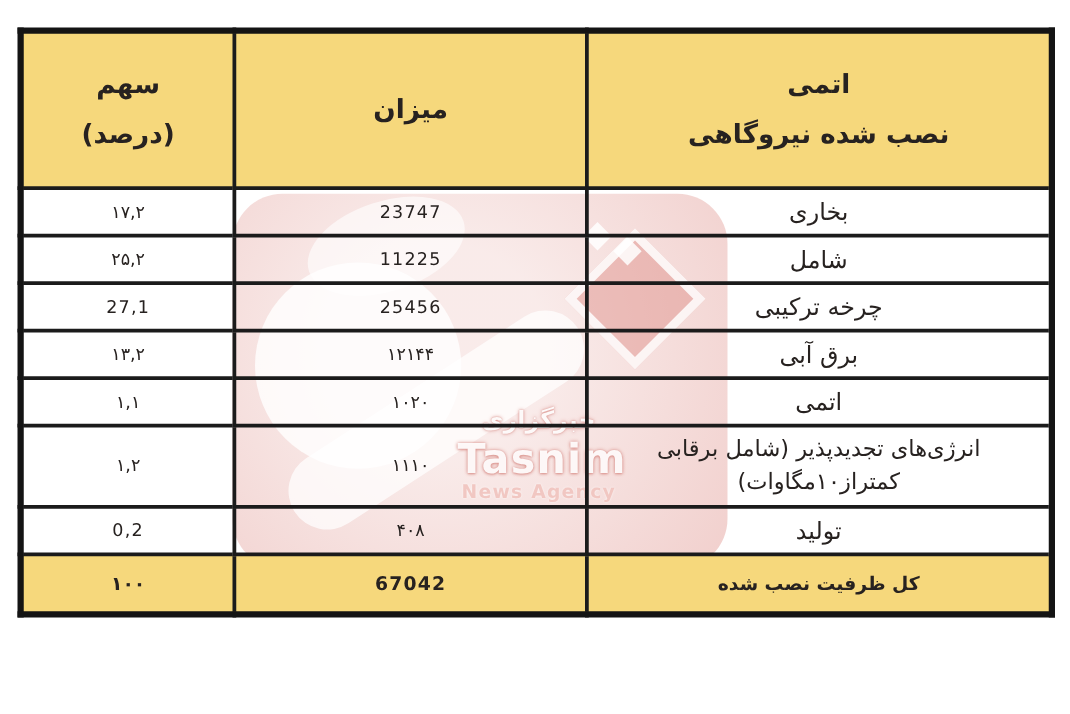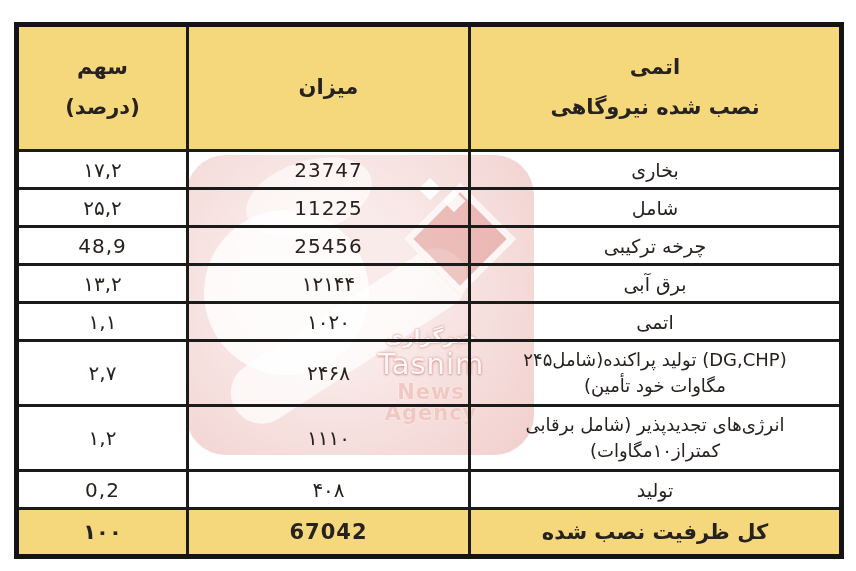--- a/index.html
+++ b/index.html
@@ -1,52 +1,52 @@
 <!DOCTYPE html>
 <html lang="fa"><head>
 <meta charset="utf-8">
 <style>
   html,body{margin:0;padding:0;background:#ffffff;}
   .screen{
     position:relative;width:856px;height:571px;background:#ffffff;overflow:hidden;
     font-family:"DejaVu Sans","Liberation Sans",sans-serif;color:#272220;
   }
   
-  .watermark{position:absolute;left:186px;top:155px;width:348px;height:300px;z-index:1;pointer-events:none;}
+  .watermark{position:absolute;left:186px;top:155px;width:396px;height:300px;z-index:1;pointer-events:none;}
   .wm-box{
     position:absolute;inset:0;border-radius:40px;
     background:radial-gradient(circle at 42% 42%, rgba(228,164,158,0.22) 30%, rgba(224,148,142,0.45) 100%);
   }
   .wm-blob1{position:absolute;left:18px;top:55px;width:165px;height:165px;border-radius:50%;background:rgba(255,255,255,0.8);}
   .wm-blob2{position:absolute;left:28px;top:150px;width:270px;height:62px;border-radius:40px;background:rgba(255,255,255,0.72);transform:rotate(-33deg);}
   .wm-blob3{position:absolute;left:58px;top:6px;width:130px;height:72px;border-radius:50%;background:rgba(255,255,255,0.6);transform:rotate(-18deg);}
   .wm-diamond{position:absolute;right:34px;top:44px;width:66px;height:66px;background:rgba(223,148,142,0.5);border:7px solid rgba(255,255,255,0.85);transform:rotate(45deg);}
   .wm-dot{position:absolute;width:16px;height:16px;background:rgba(255,255,255,0.85);transform:rotate(45deg);}
   .wm-dot.d1{right:96px;top:26px;}
   .wm-dot.d2{right:72px;top:38px;}
   .wm-text{position:absolute;left:180px;top:172px;width:130px;text-align:center;line-height:1;}
   .wm-fa{font-size:19px;font-weight:bold;color:rgba(255,255,255,0.95);text-shadow:0 0 3px rgba(216,140,134,0.9),0 0 1px rgba(216,140,134,0.9);}
-  .wm-name{font-size:29px;font-weight:normal;letter-spacing:1px;color:rgba(255,255,255,0.93);text-shadow:0 0 3px rgba(216,140,134,0.95),0 1px 2px rgba(216,140,134,0.8);margin-top:4px;}
-  .wm-sub{font-size:21px;font-weight:bold;color:rgba(240,196,191,0.95);text-shadow:0 0 2px rgba(255,255,255,0.8);margin-top:3px;letter-spacing:1px;}
+  .wm-name{font-size:33px;font-weight:bold;letter-spacing:1px;color:rgba(255,255,255,0.93);text-shadow:0 0 3px rgba(216,140,134,0.95),0 1px 2px rgba(216,140,134,0.8);margin-top:4px;}
+  .wm-sub{font-size:15px;font-weight:bold;color:rgba(240,196,191,0.95);text-shadow:0 0 2px rgba(255,255,255,0.8);margin-top:3px;letter-spacing:1px;}
   
   .tbl{
     position:absolute;left:14px;top:22px;z-index:2;
     width:830px;border-collapse:collapse;table-layout:fixed;direction:rtl;
     background:transparent;
   }
   .tbl td,.tbl th{border:3px solid #1b1b1b;text-align:center;vertical-align:middle;padding:1px 4px;background:transparent;}
   .tbl{border:5px solid #141414;}
   th.hd, td.total-cell{background:#F6D87C;}
   th.hd{font-size:21px;font-weight:bold;height:120px;}
   .hd-line{display:block;line-height:1.9;}
   tr.r-std td{height:33px;}
   tr.r-tall td{height:60px;}
-  tr.r-total td{height:42px;font-weight:bold;font-size:21px;text-align:center;}
+  tr.r-total td{height:42px;font-weight:bold;font-size:15px;text-align:center;}
   td.cap{font-size:19px;}
-  td.amt,td.shr{font-size:20px;letter-spacing:1px;}
+  td.amt,td.shr{font-size:14px;letter-spacing:1px;}
   .two-line{line-height:1.45;font-size:18px;}
   .latin{direction:ltr;unicode-bidi:isolate;}
 </style>
 </head>
 <body>
 
 <div class="screen">
 
   <div class="watermark">
     <div class="wm-box"></div>
@@ -91,39 +91,31 @@
         <td class="shr">۱۷,۲</td>
       </tr>
       <tr class="r-std">
         <td class="cap">شامل</td>
         <td class="amt">11225</td>
         <td class="shr">۲۵,۲</td>
       </tr>
       <tr class="r-std">
         <td class="cap">چرخه ترکیبی</td>
         <td class="amt">25456</td>
-        <td class="shr">48,9</td>
+        <td class="shr">27,1</td>
       </tr>
       <tr class="r-std">
         <td class="cap">برق آبی</td>
         <td class="amt">۱۲۱۴۴</td>
         <td class="shr">۱۳,۲</td>
       </tr>
       <tr class="r-std">
         <td class="cap">اتمی</td>
         <td class="amt">۱۰۲۰</td>
         <td class="shr">۱,۱</td>
-      </tr>
-      <tr class="r-tall">
-        <td class="cap">
-          <div class="two-line"><span class="latin">(DG,CHP)</span> <span>تولید پراکنده(شامل۲۴۵</span></div>
-          <div class="two-line">مگاوات خود تأمین)</div>
-        </td>
-        <td class="amt">۲۴۶۸</td>
-        <td class="shr">۲,۷</td>
       </tr>
       <tr class="r-tall">
         <td class="cap">
           <div class="two-line">انرژی‌های تجدیدپذیر (شامل برقابی</div>
           <div class="two-line">کمتراز۱۰مگاوات)</div>
         </td>
         <td class="amt">۱۱۱۰</td>
         <td class="shr">۱,۲</td>
       </tr>
       <tr class="r-std">

